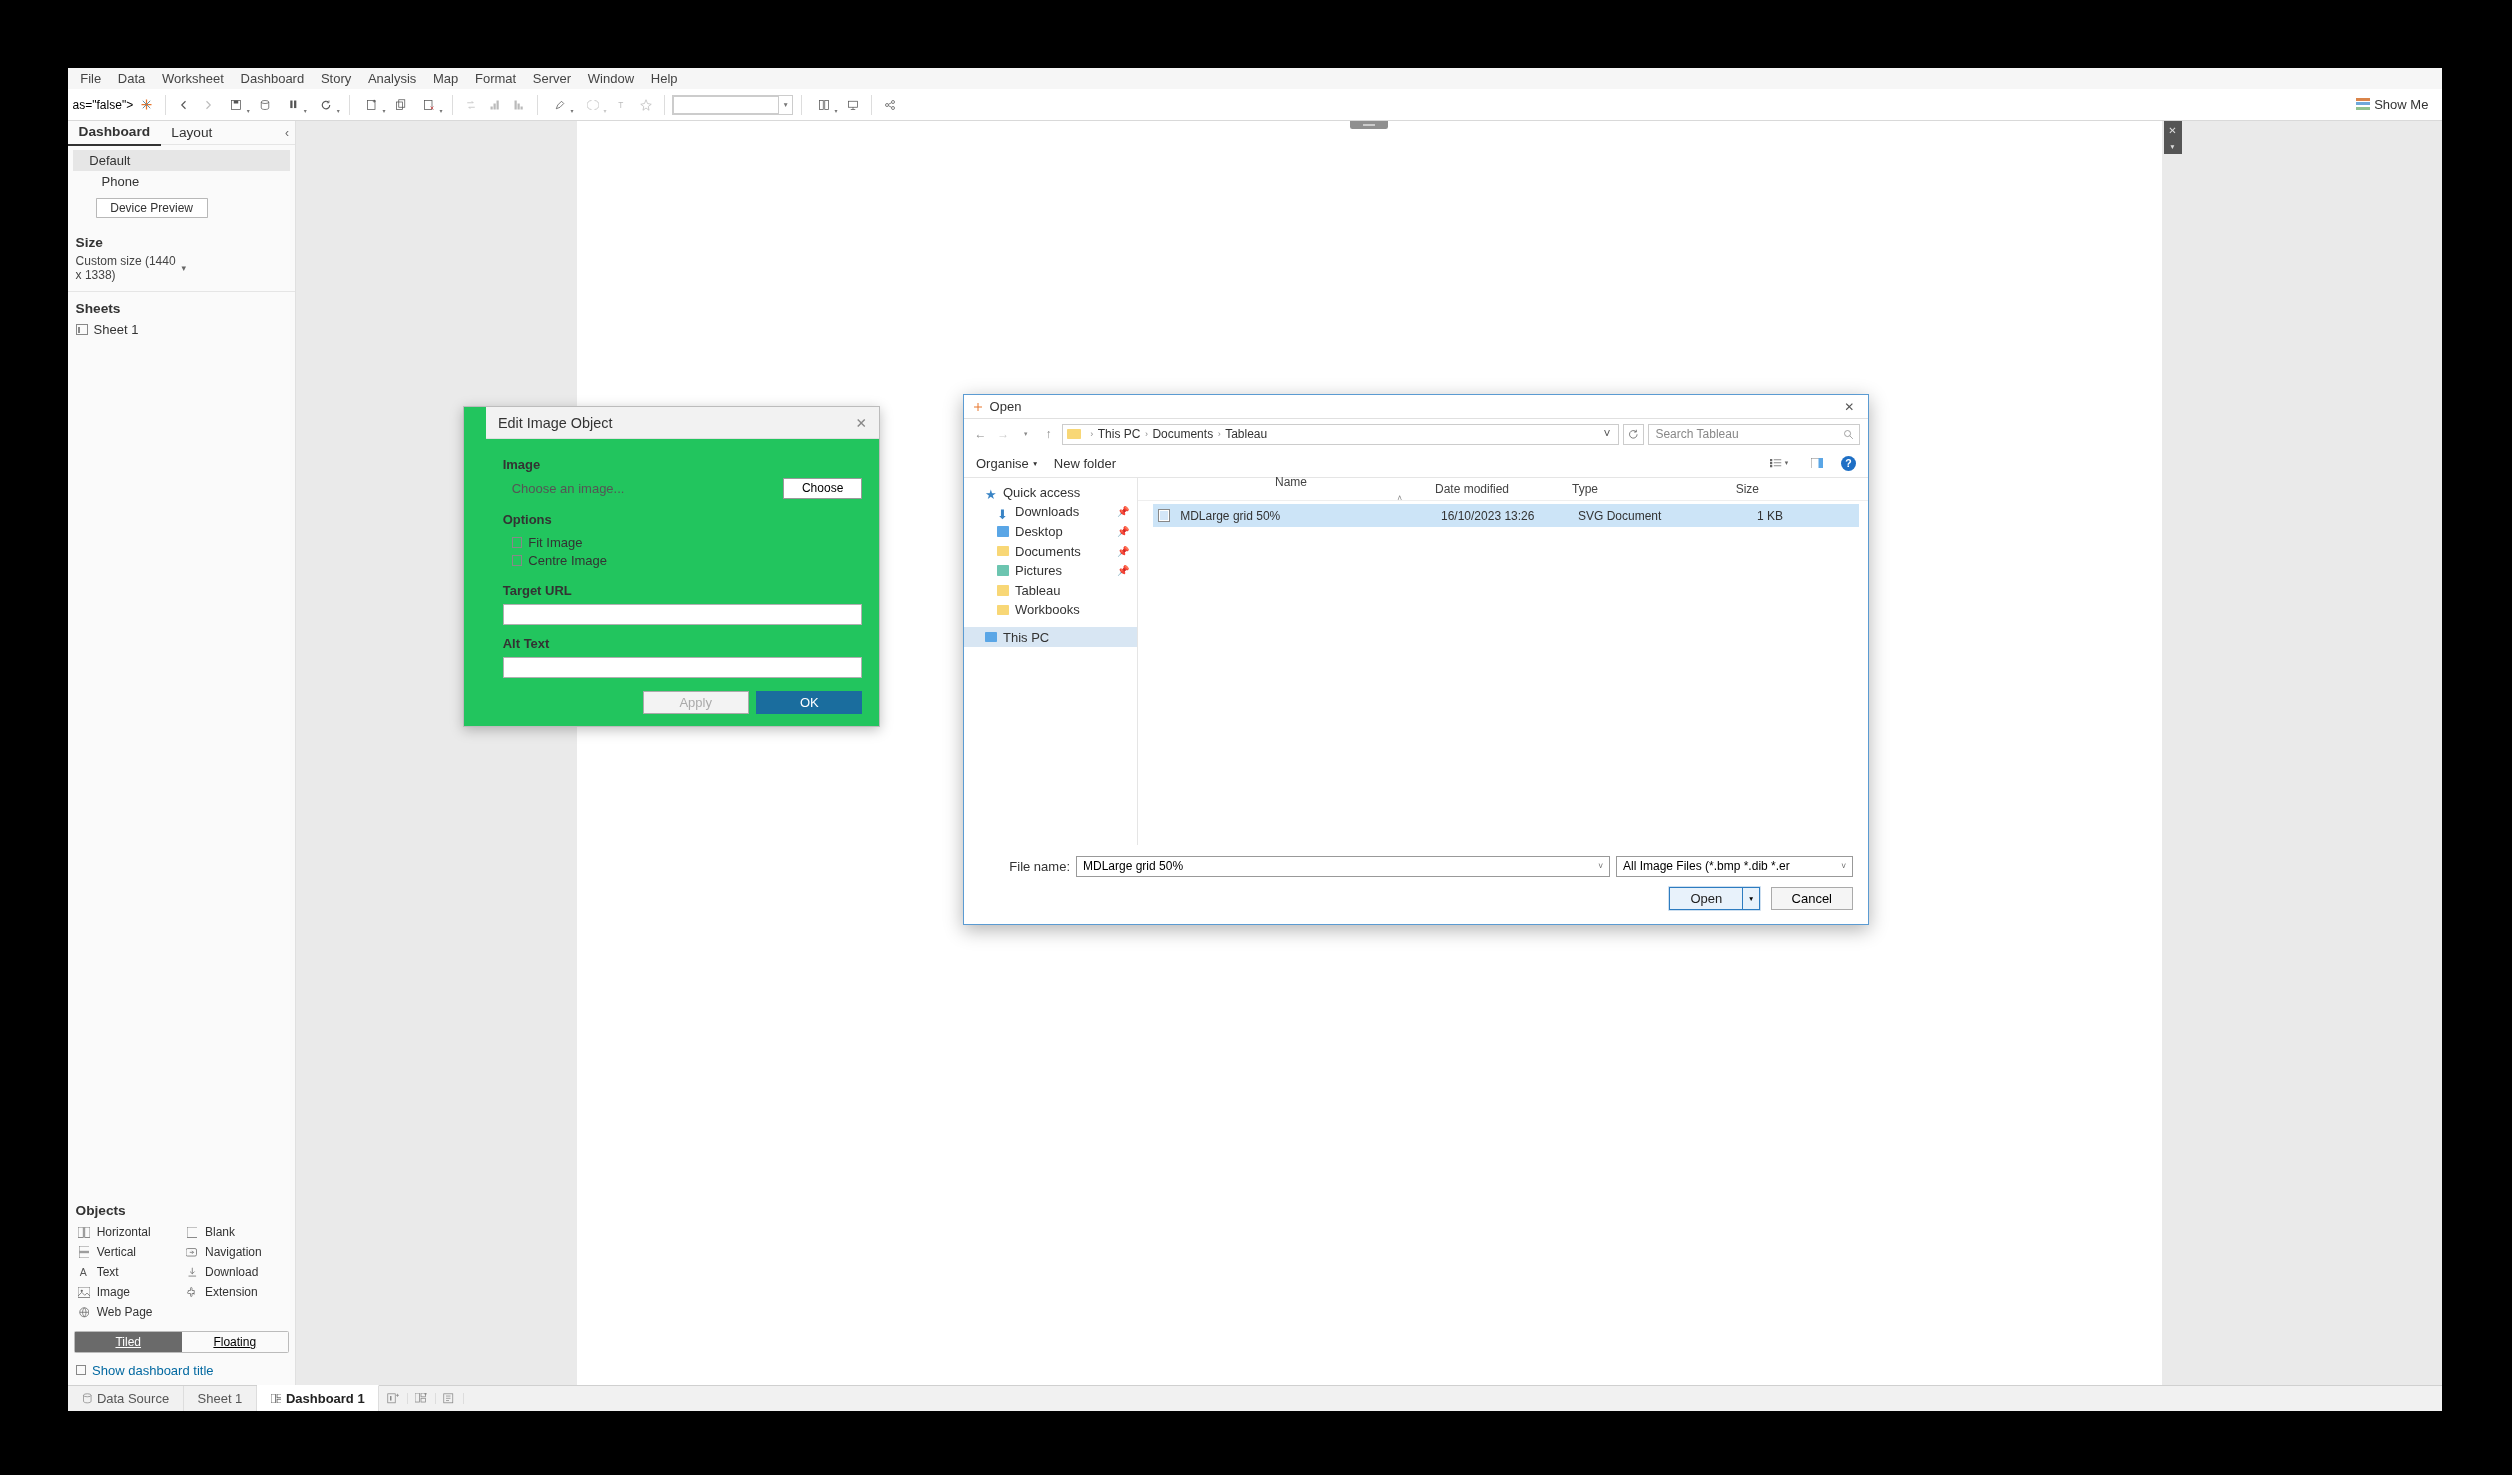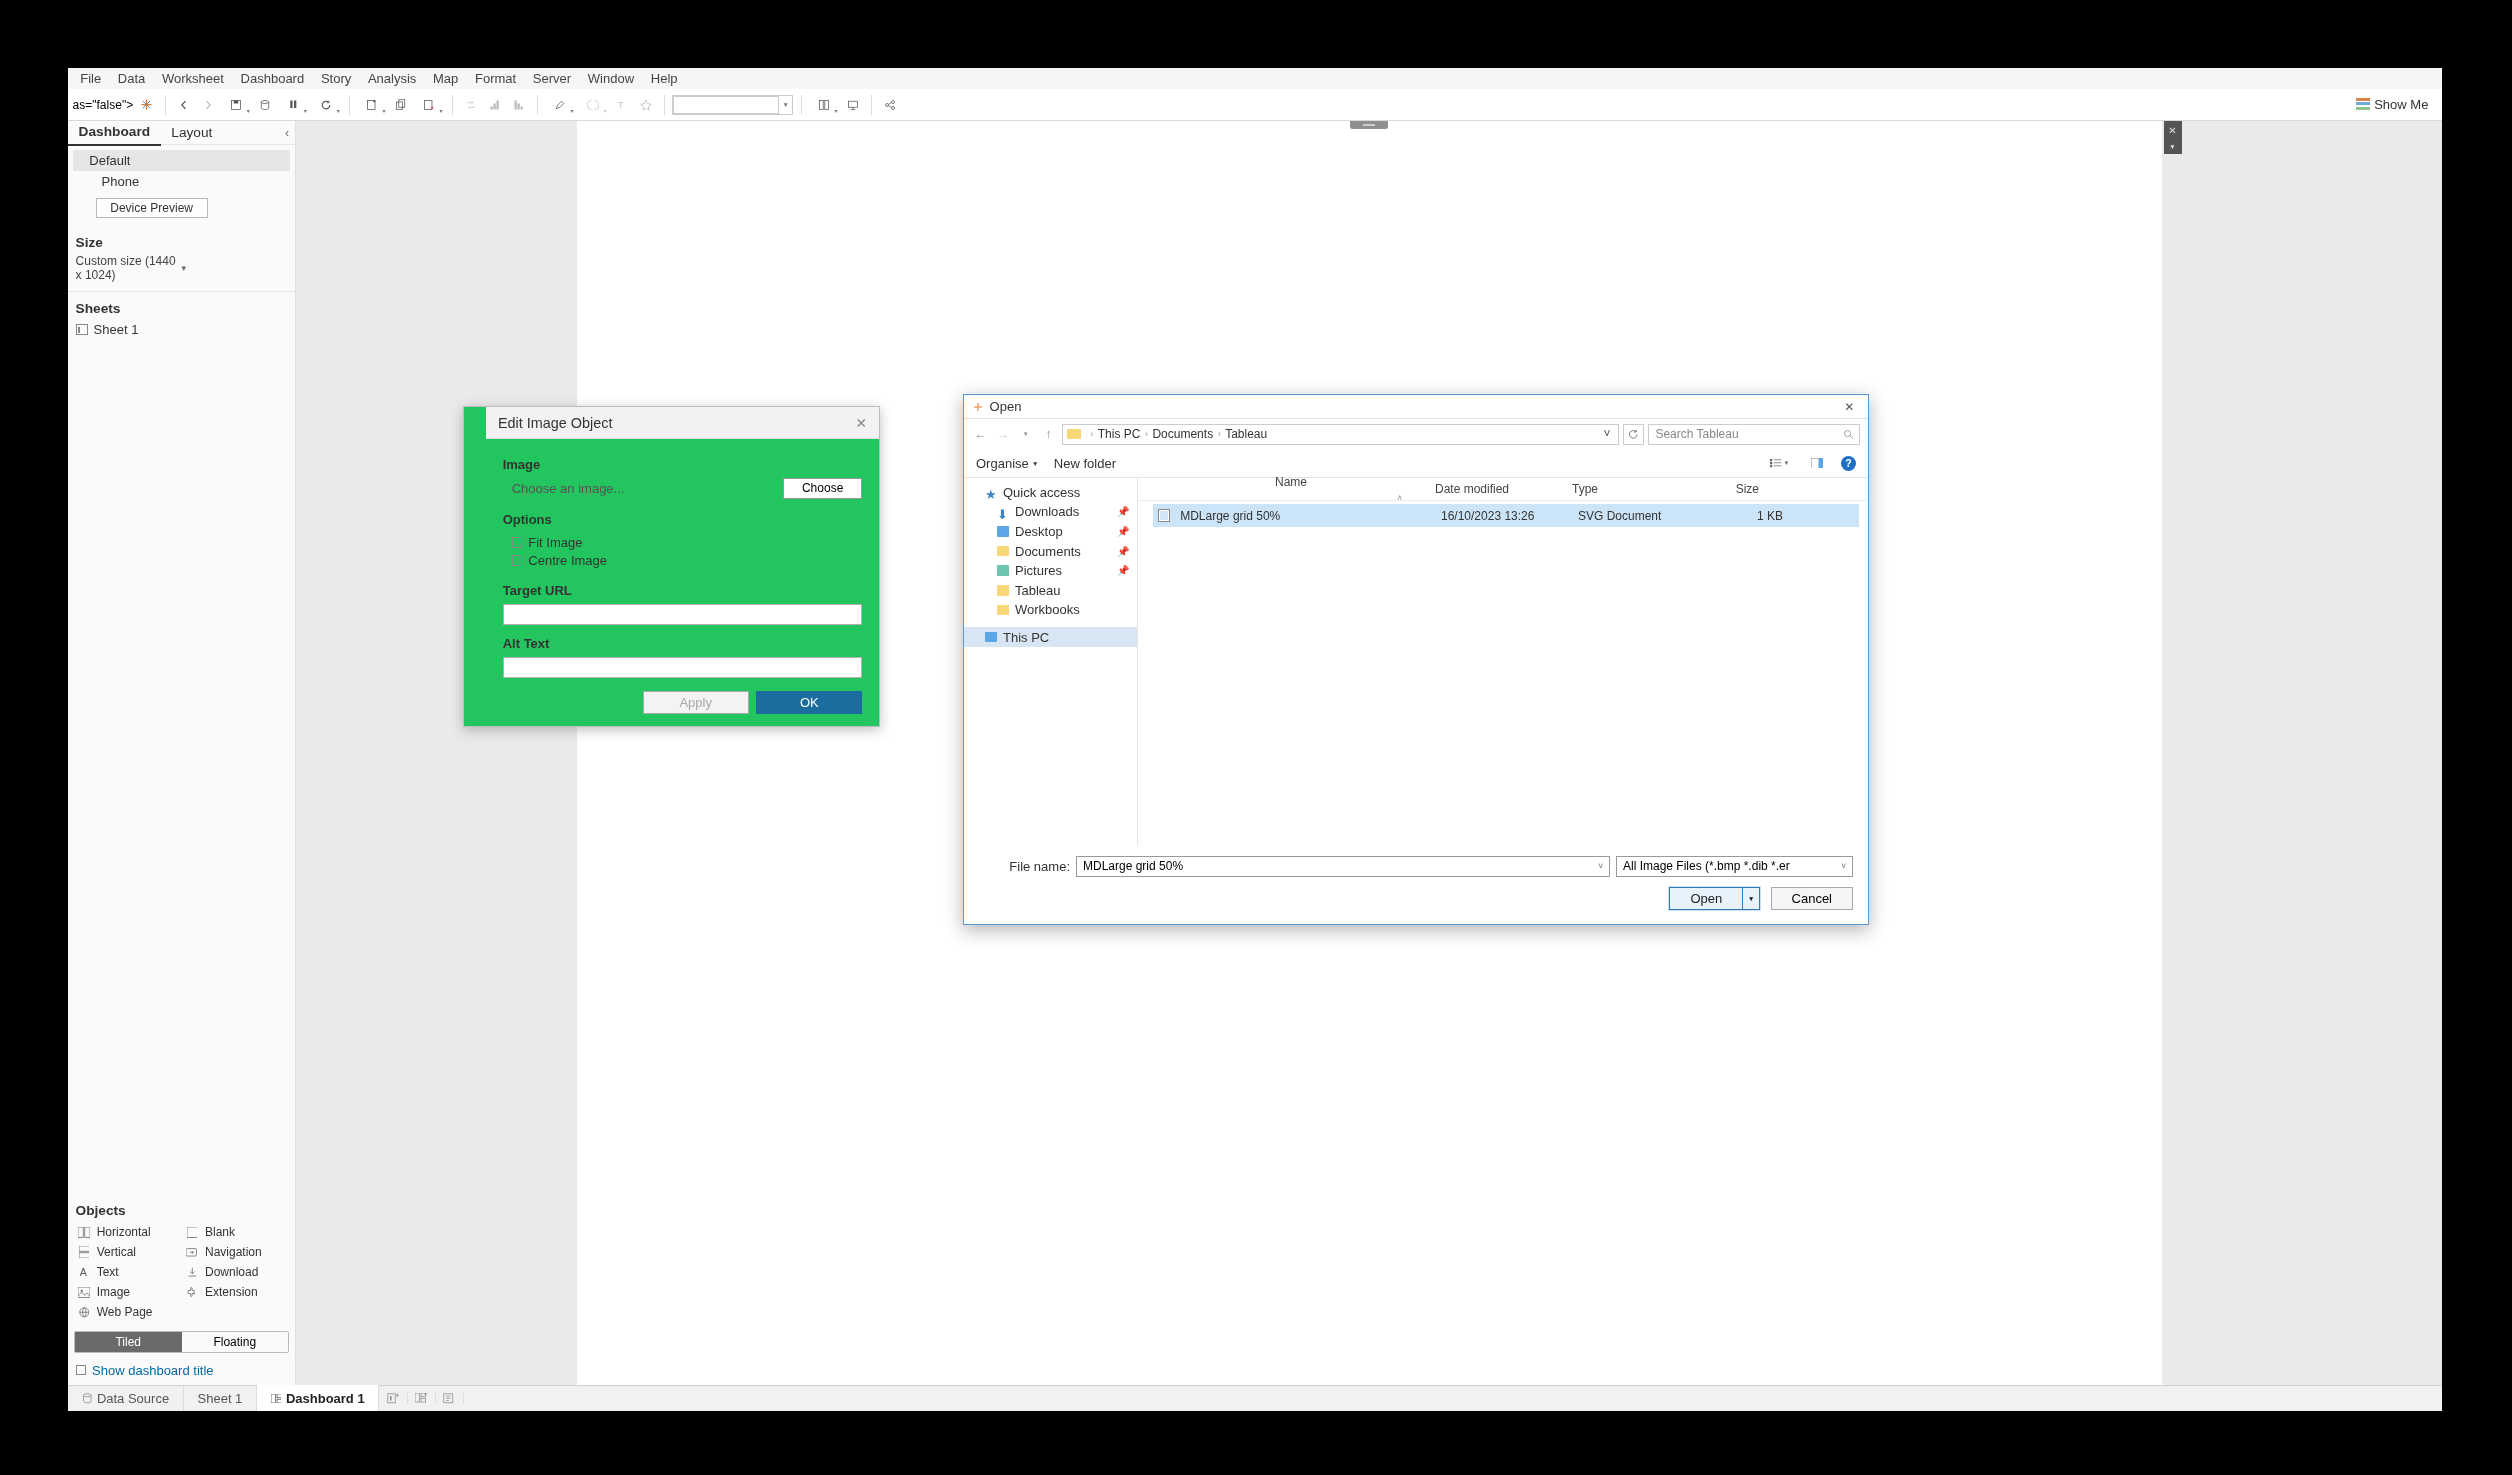--- a/index.html
+++ b/index.html
@@ -46,21 +46,21 @@
 .sb-sheet-icon { width: 12px; height: 10.6px; border: 0.8px solid #888; display: inline-block; position: relative; }
 .sb-sheet-icon:after { content: ""; position: absolute; left: 1.5px; top: 1.5px; width: 2.3px; height: 6px; background: #888; }
 
 .sb-spacer { flex: 1; }
 .sb-objects { padding: 0 6px 6px; }
 .sb-obj-grid { display: grid; grid-template-columns: 1fr 1fr; gap: 3px 4.6px; padding: 3px 1.5px 7.6px; }
 .sb-obj-item { display: flex; align-items: center; gap: 6px; font-size: 12px; color: #333; padding: 1.5px; }
 .sb-obj-icon { width: 13.7px; height: 13.7px; display: flex; align-items: center; justify-content: center; color: #555; }
 
 .sb-toggle { display: flex; border: 0.8px solid #bbb; border-radius: 1.5px; margin: 3px 0 7.6px; }
-.sb-toggle span { flex: 1; text-align: center; padding: 3px 0; font-size: 12px; }
+.sb-toggle span { flex: 1; text-align: center; padding: 3px 0; font-size: 12px; text-decoration: underline; }
 .sb-toggle span.active { background: #6a6a6a; color: #fff; }
 .sb-chk { display: flex; align-items: center; gap: 6px; font-size: 13px; color: #0369a1; padding: 1.5px; }
 .sb-chk .box { width: 10.6px; height: 10.6px; border: 0.8px solid #888; }
 
 
 .canvas-wrap { flex: 1; background: #eaeaea; position: relative; display: flex; justify-content: center; padding: 0; }
 .canvas { background: #fff; width: 1585px; height: 100%; margin-top: 0; position: relative; }
 .canvas-handle { position: absolute; top: 0; left: 50%; transform: translateX(-50%); width: 38px; height: 7.6px; background: #8f8f8f; border-radius: 0 0 2.3px 2.3px; display: flex; align-items: center; justify-content: center; gap: 3px; }
 .canvas-handle span { width: 12px; height: 1.5px; background: #ccc; }
 .canvas-close { position: absolute; right: -20px; top: 0; width: 18px; height: 33px; background: #555; color: #ddd; display: flex; flex-direction: column; align-items: center; justify-content: center; gap: 6px; font-size: 10px; }
@@ -333,21 +333,21 @@
       </div>
 
       <div class="sb-section">
         <div class="sb-device-row sel">Default</div>
         <div class="sb-device-row" style="padding-left:26px">Phone</div>
         <button class="sb-preview-btn">Device Preview</button>
       </div>
 
       <div class="sb-hdr">Size</div>
       <div class="sb-size-row">
-        <span>Custom size (1440 x 1024)</span>
+        <span>Custom size (1440 x 1338)</span>
           <span class="caret">▾</span>
       </div>
 
       <div style="height:0.8px;background:#e5e5e5;margin:3px 0"></div>
       <div class="sb-hdr">Sheets</div>
       <div class="sb-sheet-item">
         <span class="sb-sheet-icon"></span>
         <span>Sheet 1</span>
       </div>
 

